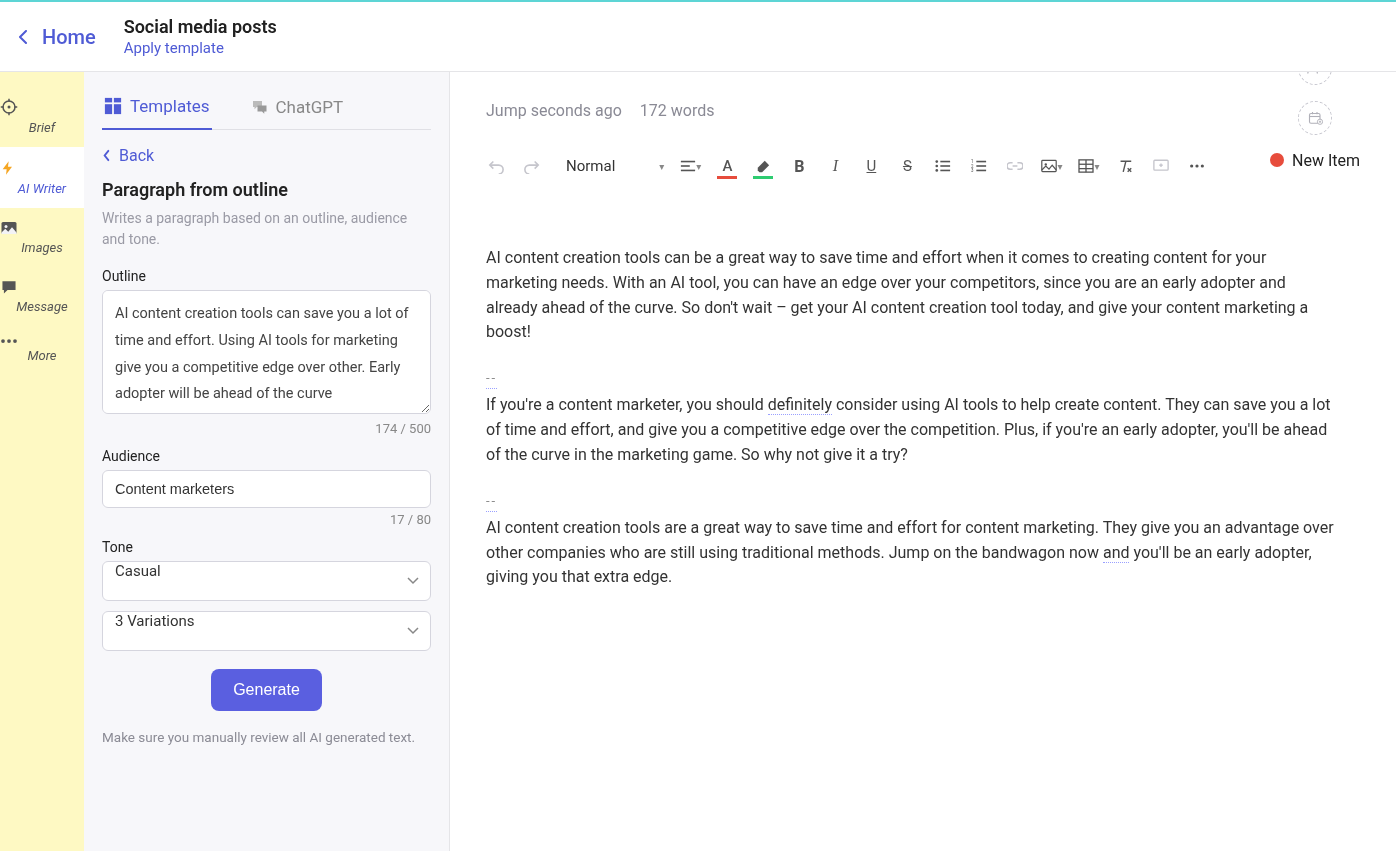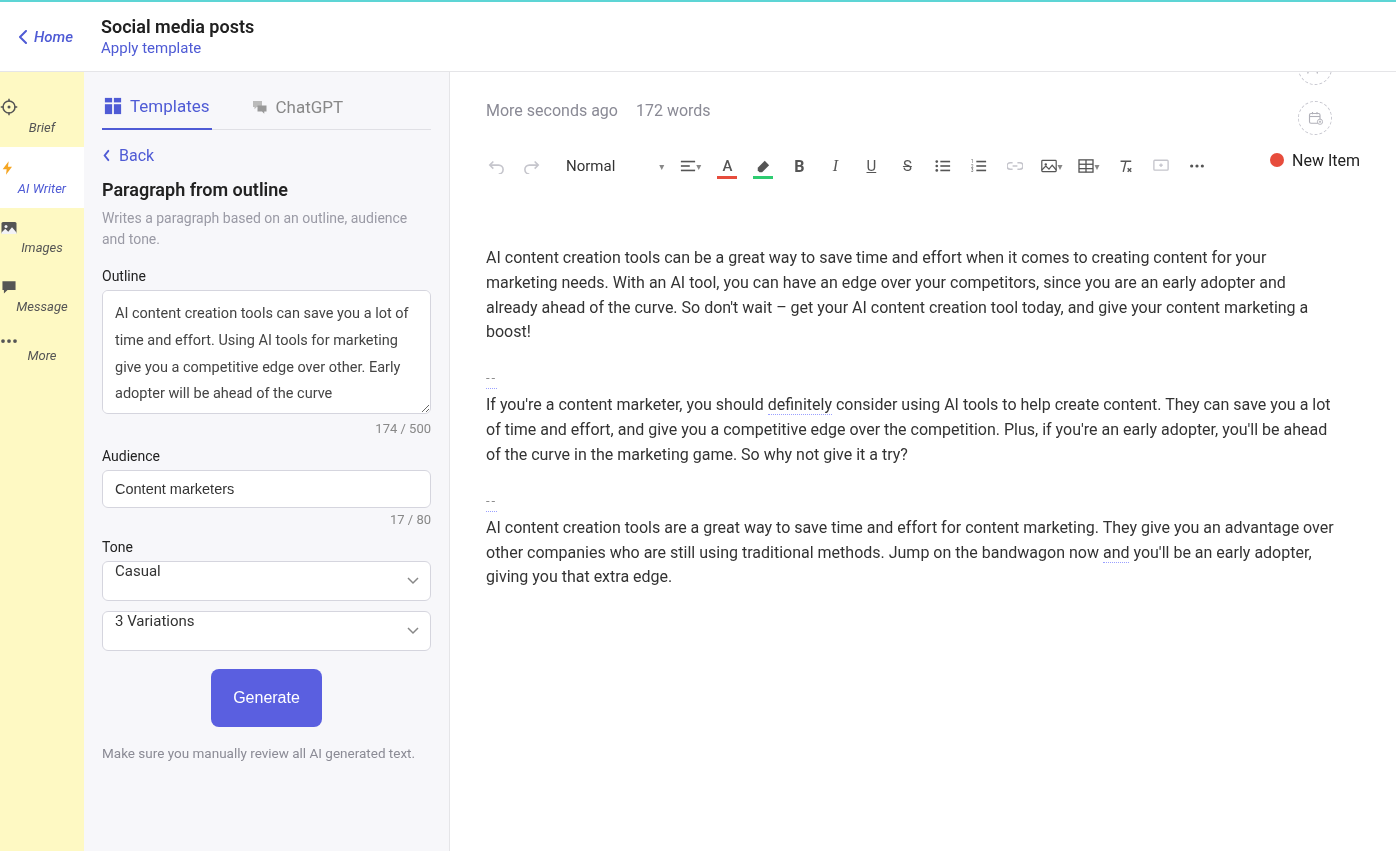--- a/index.html
+++ b/index.html
@@ -1,19 +1,19 @@
 <!DOCTYPE html>
 <html><head>
 <meta charset="utf-8">
 <style>
 * { box-sizing: border-box; margin: 0; padding: 0; }
 body { font-family: -apple-system, BlinkMacSystemFont, "Segoe UI", Roboto, sans-serif; font-size: 14px; color: #333; background: #fff; }
 .top-strip { height: 2px; background: #5dd5d5; }
 .header { height: 70px; display: flex; align-items: center; border-bottom: 1px solid #e5e5e8; padding: 0 18px; }
-.home-link { color: #4f5bd5; font-size: 15px; font-weight: 500; display: flex; align-items: center; gap: 6px; cursor: pointer; font-style: italic; }
+.home-link { color: #4f5bd5; font-size: 20px; font-weight: 500; display: flex; align-items: center; gap: 14px; cursor: pointer; }
 .home-link svg { width: 10px; height: 14px; }
 .header-titles { margin-left: 28px; }
 .page-title { font-size: 18px; font-weight: 600; color: #202020; }
 .apply-template { color: #4f5bd5; font-size: 15px; margin-top: 2px; cursor: pointer; }
 .layout { display: flex; height: calc(100vh - 72px); }
 .rail { width: 84px; background: #fef9c3; display: flex; flex-direction: column; align-items: flex-start; padding-top: 14px; font-style: italic; }
 .rail-item { width: 100%; padding: 12px 0; text-align: center; cursor: pointer; font-size: 13px; color: #555; }
 .rail-item.active { background: #fff; color: #4f5bd5; }
 .rail-item .icon { font-size: 18px; margin-bottom: 4px; color: #555; display: block; }
 .rail-item.active .icon { color: #4f5bd5; }
@@ -27,21 +27,21 @@
 .back-link { color: #4f5bd5; font-size: 16px; display: flex; align-items: center; gap: 8px; cursor: pointer; margin-bottom: 14px; }
 .panel-title { font-size: 18px; font-weight: 600; color: #222; margin-bottom: 8px; }
 .panel-desc { font-size: 14px; color: #9a9aa5; line-height: 1.5; margin-bottom: 18px; }
 .field-label { font-size: 14px; color: #222; margin-bottom: 6px; }
 .outline-ta { width: 100%; height: 124px; border: 1px solid #d5d5de; border-radius: 6px; background: #fff; padding: 10px 16px 10px 12px; font-size: 14.5px; color: #444; resize: vertical; font-family: inherit; line-height: 1.85; overflow-y: scroll; }
 .counter { text-align: right; font-size: 13px; color: #888; margin-top: 4px; margin-bottom: 12px; }
 .text-input { width: 100%; height: 38px; border: 1px solid #d5d5de; border-radius: 6px; background: #fff; padding: 16px 12px; font-size: 14.5px; color: #333; }
 .select-wrap { position: relative; margin-bottom: 10px; }
 .select { width: 100%; height: 40px; border: 1px solid #d5d5de; border-radius: 6px; background: #fff; padding: 0 12px; font-size: 15px; color: #333; appearance: none; cursor: pointer; }
 .select-caret { position: absolute; right: 12px; top: 50%; transform: translateY(-50%); pointer-events: none; color: #888; }
-.generate-btn { display: block; margin: 18px auto 16px auto; background: #5a5fe0; color: #fff; border: none; border-radius: 8px; padding: 20px 22px; font-size: 16px; font-weight: 500; cursor: pointer; text-align: right; }
+.generate-btn { display: block; margin: 18px auto 16px auto; background: #5a5fe0; color: #fff; border: none; border-radius: 8px; padding: 12px 22px; font-size: 16px; font-weight: 500; cursor: pointer; text-align: right; }
 .review-note { font-size: 13.5px; color: #8b8b95; line-height: 1.5; }
 .collapse-handle { position: absolute; top: 0px; right: -20px; width: 20px; height: 56px; background: #e5e6f5; border-radius: 0 6px 6px 0; display: flex; align-items: center; justify-content: center; cursor: pointer; color: #4f5bd5; }
 .editor-area { flex: 1; padding: 0 36px 0 36px; overflow-y: auto; position: relative; }
 .editor-top { display: flex; align-items: center; justify-content: space-between; height: 76px; }
 .save-info { display: flex; gap: 18px; color: #8a8a95; font-size: 16px; }
 .right-actions { display: flex; align-items: center; gap: 16px; flex-direction: column; }
 .dashed-circle { width: 34px; height: 34px; border: 1.5px dashed #c8c8d0; border-radius: 50%; display: flex; align-items: center; justify-content: center; color: #b0b0b8; cursor: pointer; }
 .new-item { display: flex; align-items: center; gap: 8px; font-size: 16px; color: #222; }
 .red-dot { width: 14px; height: 14px; background: #e74c3c; border-radius: 50%; }
 .toolbar { display: flex; align-items: center; gap: 16px; padding: 8px 0 20px 0; color: #555; flex-wrap: wrap; }
@@ -197,21 +197,21 @@
     </div>
 
     <button class="generate-btn">Generate</button>
 
     <div class="review-note">Make sure you manually review all AI generated text.</div>
   </div>
 
   <div class="editor-area">
     <div class="editor-top">
       <div class="save-info">
-        <span>More seconds ago</span>
+        <span>Jump seconds ago</span>
         <span>172 words</span>
       </div>
       <div class="right-actions">
         <div class="dashed-circle">
           <svg width="16" height="14" viewBox="0 0 20 16">
               <circle cx="7" cy="5" r="3" fill="none" stroke="#b0b0b8" stroke-width="1.5"></circle>
               <path d="M1 15c0-3 3-5 6-5s6 2 6 5" fill="none" stroke="#b0b0b8" stroke-width="1.5"></path>
               <line x1="15" y1="5" x2="19" y2="5" stroke="#b0b0b8" stroke-width="1.5"></line>
               <line x1="17" y1="3" x2="17" y2="7" stroke="#b0b0b8" stroke-width="1.5"></line>
             </svg>

